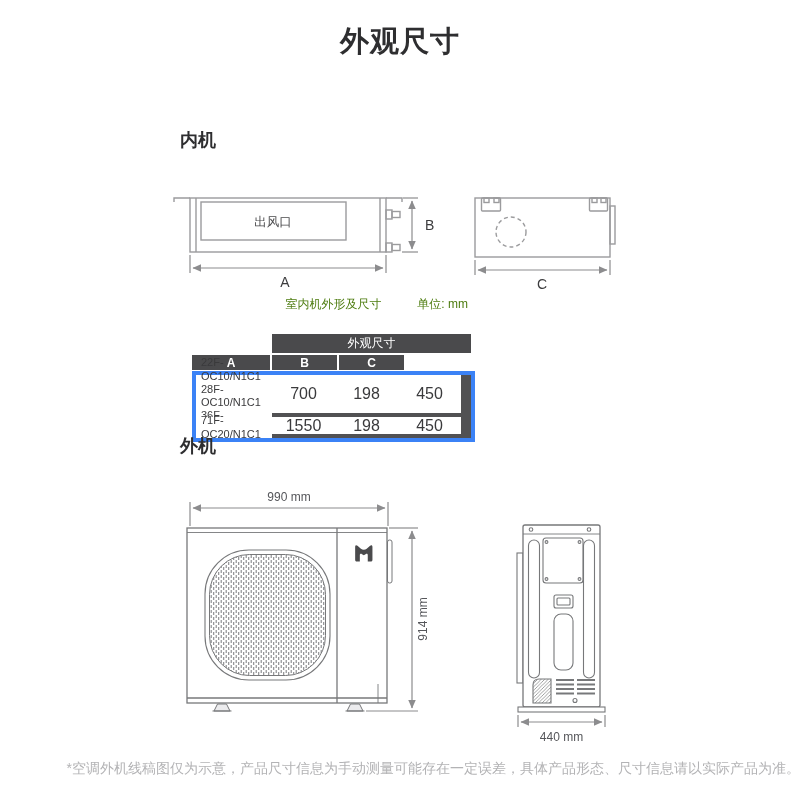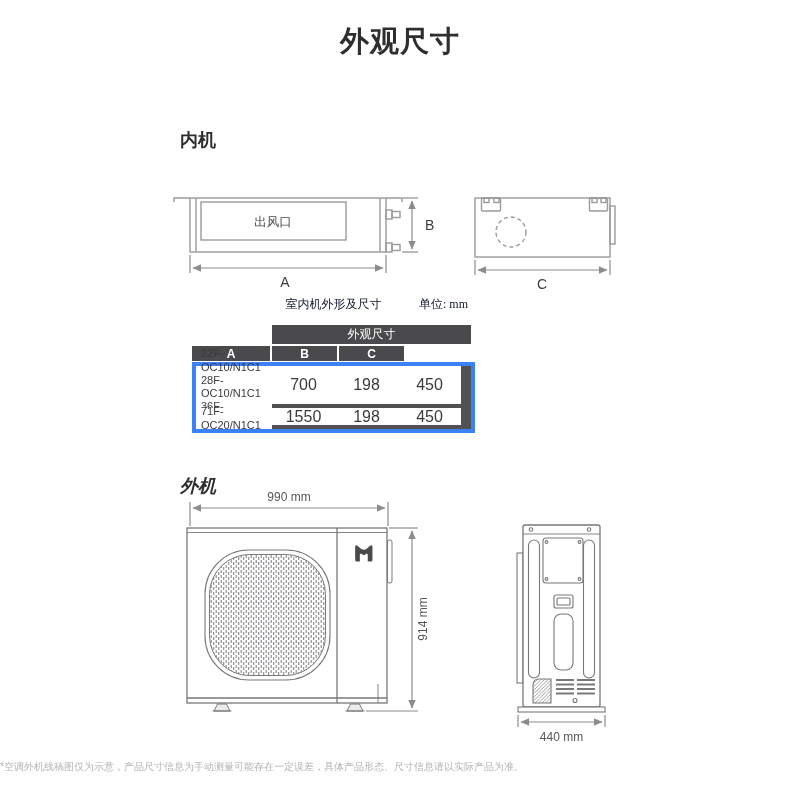--- a/index.html
+++ b/index.html
@@ -8,34 +8,34 @@
     font-family:"Liberation Sans", sans-serif;color:#2f2f31;overflow:hidden;
   }
   .page-title{
     position:absolute;top:22px;left:0;width:800px;text-align:center;
     font-size:29px;font-weight:700;letter-spacing:1px;color:#2e2e30;
   }
   .section-label{
     position:absolute;left:180px;font-size:18px;font-weight:600;color:#2e2e30;
   }
   #indoor-label{top:128px;}
-  #outdoor-label{top:474px;font-style:italic;}
+  #outdoor-label{top:434px;}
   svg{position:absolute;}
   #indoor-svg{left:163px;top:189px;}
   #outdoor-svg{left:165px;top:485px;}
   svg text{
     font-family:"Liberation Sans", sans-serif;stroke:none;
   }
   .dim-letter{font-size:14px;fill:#3c3c3e;}
   .dim-mm{font-size:12px;fill:#55565a;}
   .outlet-text{font-size:12.5px;fill:#4a4a4c;}
 
   
   .spec-wrap{position:absolute;left:192px;top:296px;width:283px;}
-  .spec-caption-row{position:relative;height:17px;margin-bottom:12px;font-size:12px;color:#0f172a;font-family:Liberation Serif, serif;}
+  .spec-caption-row{position:relative;height:17px;margin-bottom:21px;font-size:12px;color:#4d7c0f;}
   .spec-caption{position:absolute;left:0;right:0;text-align:center;}
   .spec-unit{position:absolute;right:7px;top:0;}
   .tbl-head{
     display:grid;grid-template-columns:78px 65px 65px 65px;gap:2px;background:#fff;
   }
   .tbl-head .hcell{
     background:#4a4a4c;color:#ffffff;display:flex;align-items:center;justify-content:center;
     font-size:12px;
   }
   .hcell.model{grid-row:1 / 3;grid-column:1;}
@@ -50,22 +50,22 @@
     font-size:16px;
   }
   .bcell.model{
     justify-content:flex-start;padding:2px 2px 2px 5px;font-size:11px;font-weight:500;
     line-height:1.2;white-space:pre-line;letter-spacing:0;
   }
   .row-tall{height:38px;}
   .row-short{height:17px;}
 
   .footnote{
-    position:absolute;top:760px;left:0;width:800px;text-align:left;
-    font-size:10px;color:#b3b3b5;
+    position:absolute;top:760px;left:0;width:800px;text-align:right;
+    font-size:14px;color:#b3b3b5;
   }
 </style>
 </head>
 <body>
 
 <div class="page-title">外观尺寸</div>
 
 <div class="section-label" id="indoor-label">内机</div>
 
 <svg id="indoor-svg" width="480" height="104" viewBox="0 0 480 104">

